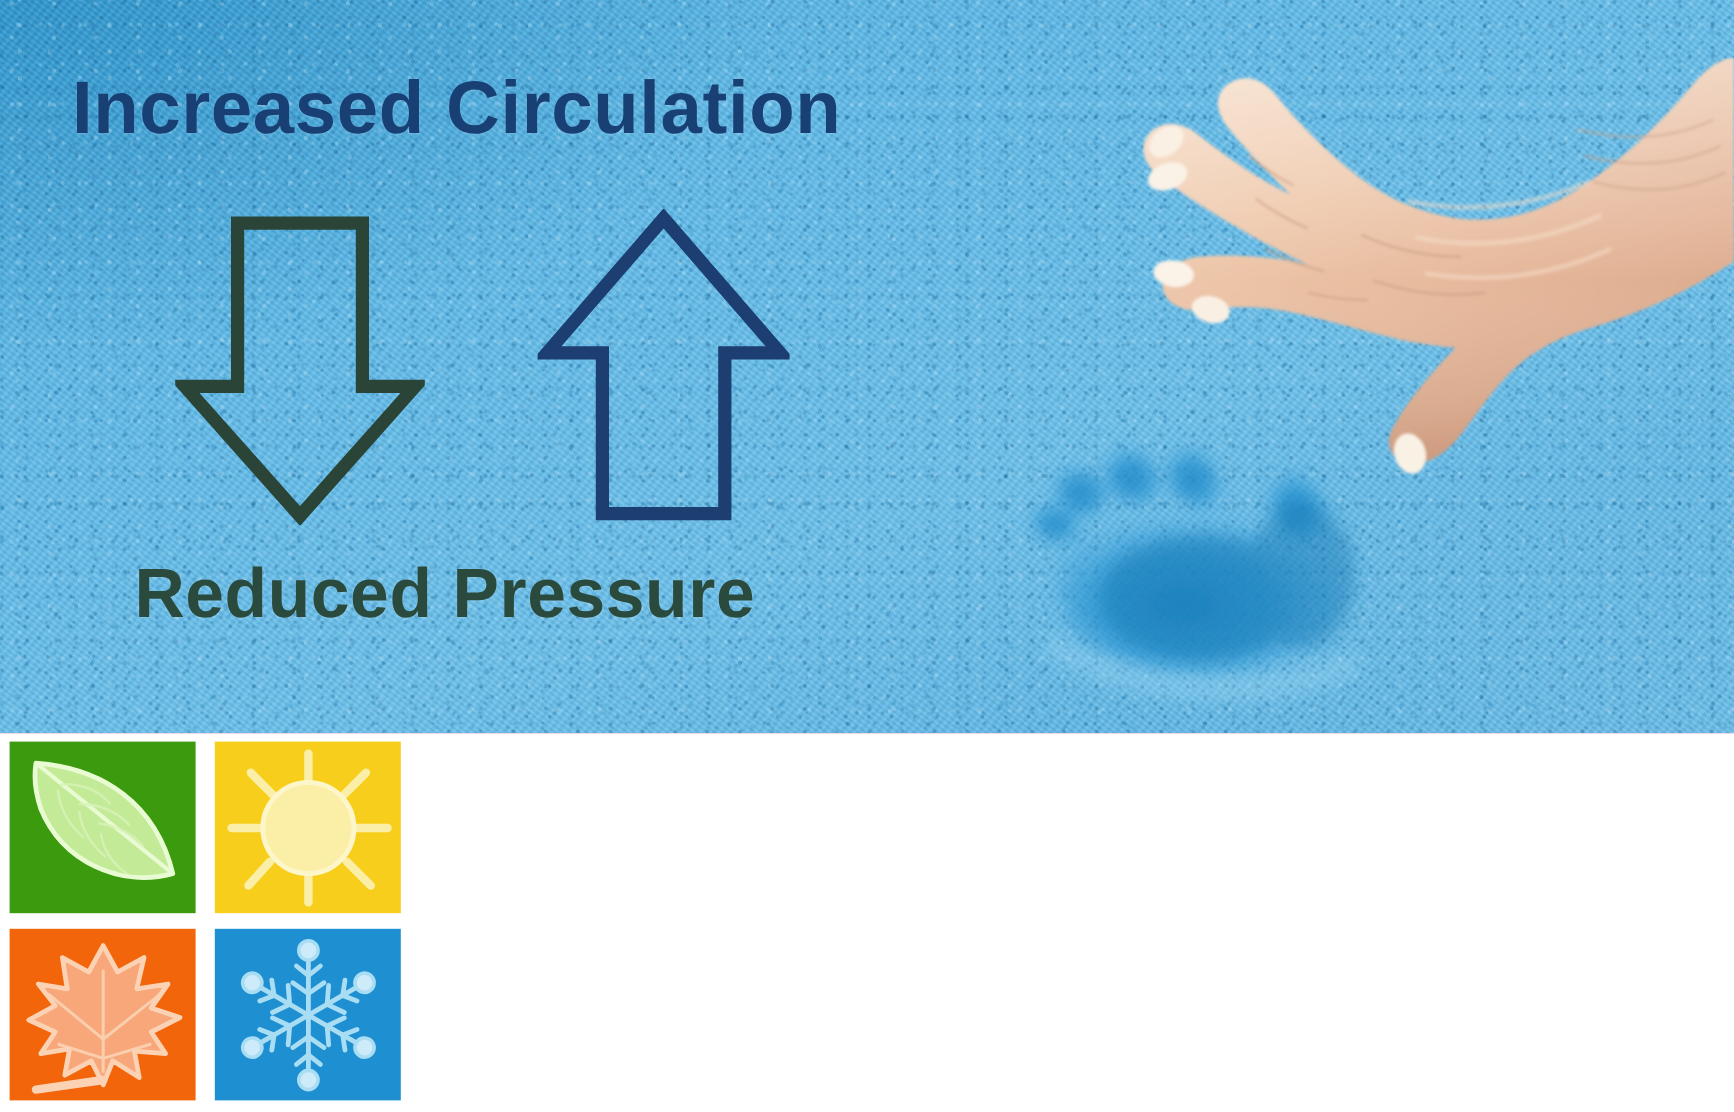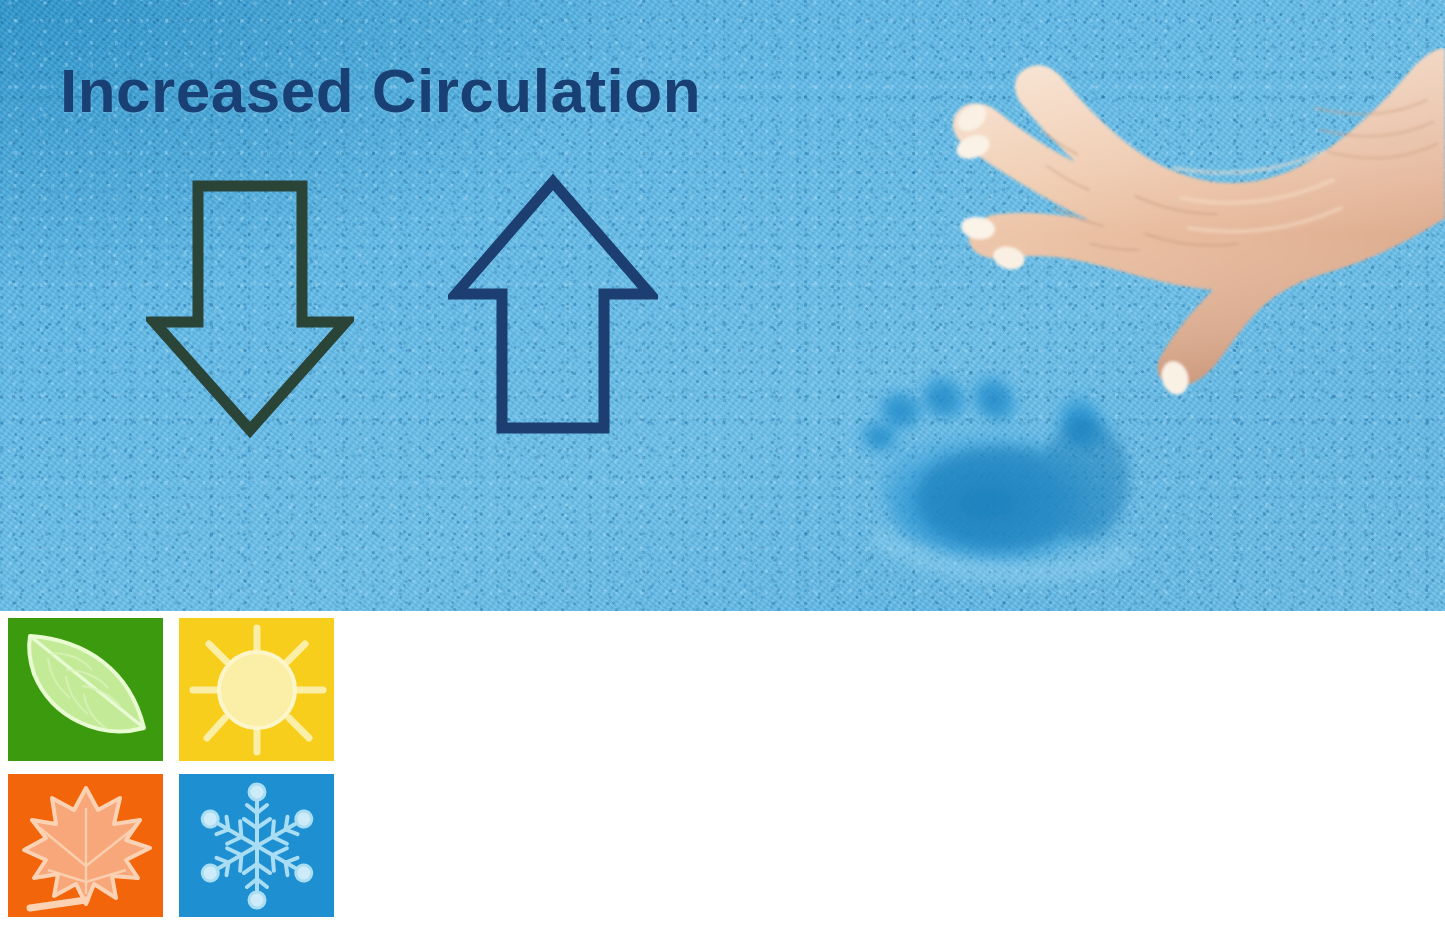--- a/index.html
+++ b/index.html
@@ -222,20 +222,21 @@
         <g stroke="#CDA185" stroke-width="2.5" fill="none" opacity=".45" stroke-linecap="round">
           <path d="M470,60 C510,70 548,68 582,52"></path>
           <path d="M476,82 C516,92 554,90 588,74"></path>
           <path d="M484,104 C522,114 558,112 592,96"></path>
         </g>
       </g>
     </svg>
 
     <div class="foam-text" id="txt-circulation">Increased Circulation</div>
 
+    <div class="foam-text" id="txt-pressure">Reduced Pressure</div>
 
     <svg class="arrow" id="arrow-down" viewBox="0 0 208 258">
       <path d="M52,6 L156,6 L156,142 L200,142 L104,250 L8,142 L52,142 Z" fill="none" stroke="#2B4438" stroke-width="11" stroke-linejoin="miter" stroke-linecap="square"></path>
     </svg>
 
     <svg class="arrow" id="arrow-up" viewBox="0 0 210 262">
       <path d="M105,8 L202,120 L156,120 L156,254 L54,254 L54,120 L8,120 Z" fill="none" stroke="#1C3E70" stroke-width="11" stroke-linejoin="miter" stroke-linecap="square"></path>
     </svg>
   </div>
 

